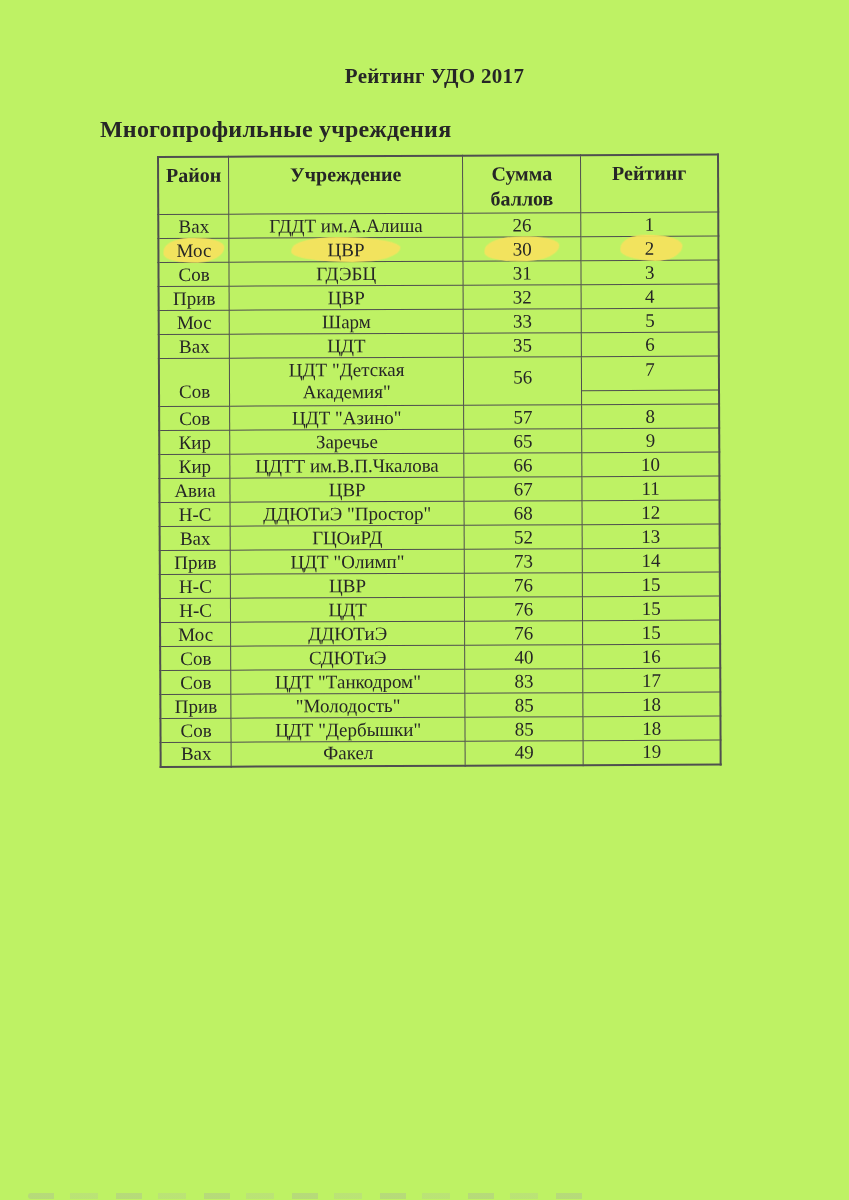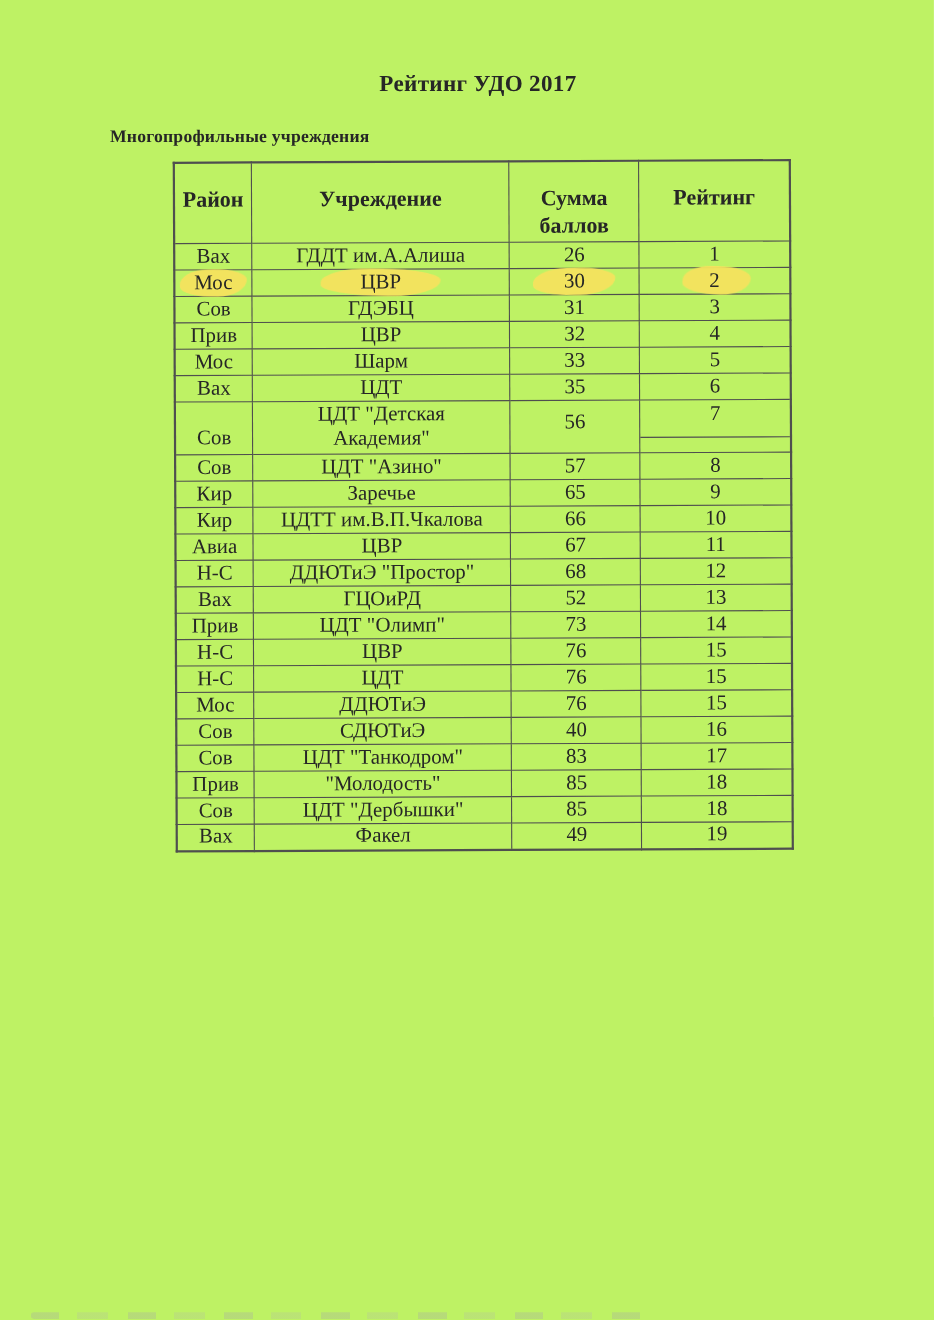--- a/index.html
+++ b/index.html
@@ -21,42 +21,42 @@
   .title {
     padding-top: 64px;
     text-align: center;
     font-size: 21px;
     font-weight: bold;
     letter-spacing: 0.3px;
     transform: translateX(10px);
   }
   .subtitle {
     margin: 27px 0 0 100px;
-    font-size: 16px;
+    font-size: 24px;
     font-weight: bold;
     letter-spacing: 0.2px;
   }
   table.rating-table {
     margin: 13px 0 0 157px;
     border-collapse: collapse;
     table-layout: fixed;
     width: 562px;
     transform: rotate(-0.25deg);
     transform-origin: left top;
   }
   table.rating-table, th, td {
     border: 1px solid var(--line);
   }
   table.rating-table { border-width: 2px; }
   th {
     font-size: 20px;
     font-weight: bold;
     vertical-align: top;
     text-align: center;
-    padding-top: 21px;
+    padding-top: 5px;
     height: 52px;
     line-height: 1.25;
     white-space: pre-line;
   }
   td {
     font-size: 19px;
     text-align: center;
     height: 24px;
     padding: 0 2px;
     line-height: 1.15;

